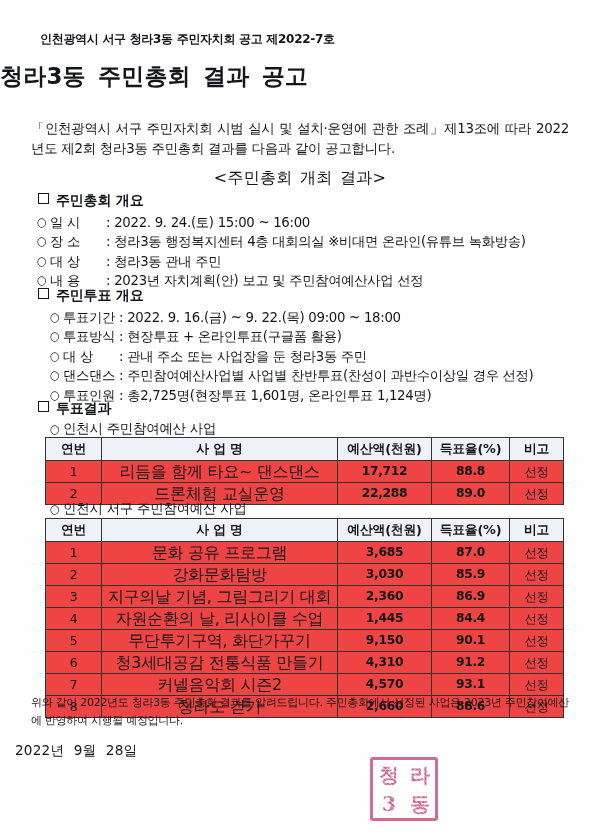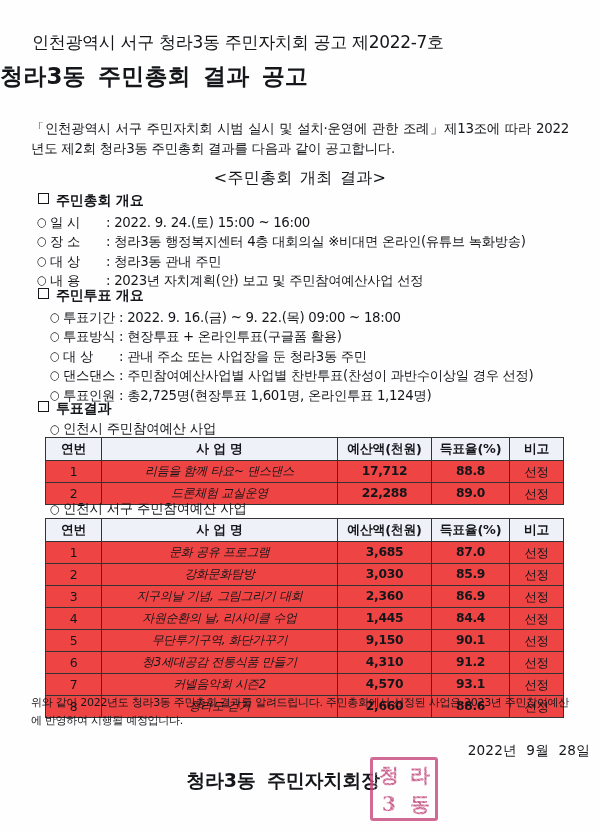--- a/index.html
+++ b/index.html
@@ -18,24 +18,24 @@
   }
   .page {
     position: absolute;
     inset: 0;
     background: #fefefe;
     padding: 0;
   }
   
   .doc-number {
     position: absolute;
-    left: 32px;
+    left: 40px;
     top: 31px;
-    font-size: 17px;
-    font-weight: 400;
+    font-size: 12px;
+    font-weight: 700;
     letter-spacing: -0.3px;
     white-space: nowrap;
   }
   .doc-title {
     position: absolute;
     left: 0;
     right: 0;
     top: 61px;
     text-align: left;
     font-size: 23px;
@@ -140,41 +140,40 @@
     line-height: 22px;
     font-size: 12.8px;
     letter-spacing: -0.2px;
   }
   table.result td.num,
   table.result td.pct {
     font-weight: 700;
     font-size: 12.3px;
   }
   table.result td.name {
-    font-size: 12px;
-    letter-spacing: -0.3px;
-    font-style: italic;
+    font-size: 16px;
+    letter-spacing: -0.3px;
   }
   
   .closing {
     position: absolute;
     left: 31px;
     right: 31px;
     top: 694px;
     font-size: 11px;
     line-height: 18px;
     text-align: justify;
     letter-spacing: -0.3px;
   }
   .date-line {
     position: absolute;
-    left: 8px;
+    left: 15px;
     right: 0;
     top: 742px;
-    text-align: right;
+    text-align: left;
     font-size: 13.6px;
     letter-spacing: 0.2px;
     word-spacing: 5px;
     padding-right: 10px;
   }
   .signature {
     position: absolute;
     left: 0;
     right: 0;
     top: 768px;
@@ -372,21 +371,20 @@
           <td class="name">청라도 걷기</td>
           <td class="num">2,660</td>
           <td class="pct">88.6</td>
           <td>선정</td>
         </tr>
       </tbody>
   </table>
 
   <div class="closing">위와 같이 2022년도 청라3동 주민총회 결과를 알려드립니다. 주민총회에서 선정된 사업은 2023년 주민참여예산에 반영하여 시행될 예정입니다.</div>
   <div class="date-line">2022년  9월  28일</div>
-  <div class="signature">청라3동  주민자치회장</div>
 
   <div class="seal">
     <span>청</span>
     <span>라</span>
     <span>3</span>
     <span>동</span>
   </div>
 
 </div>
 

